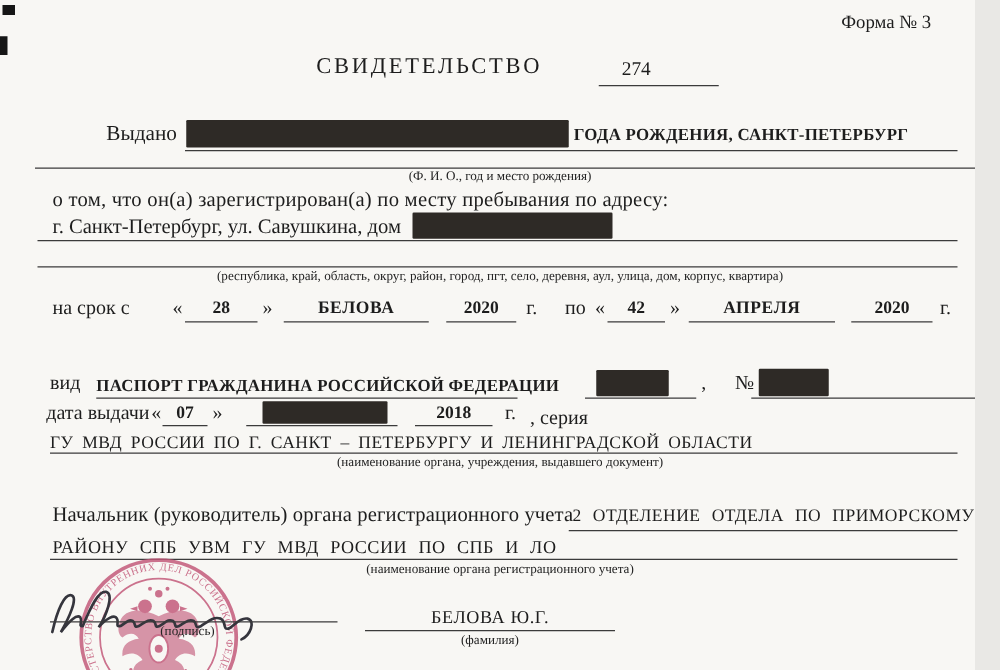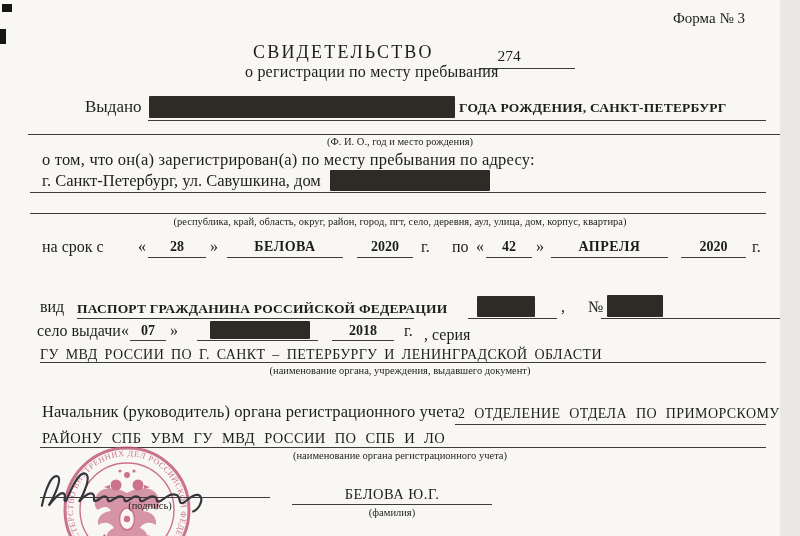--- a/index.html
+++ b/index.html
@@ -24,21 +24,20 @@
 <div class="page">
 
   <div class="artifact" style="left:2px;top:4px;width:10px;height:8px;"></div>
   <div class="artifact" style="left:0;top:29px;width:6px;height:15px;"></div>
 
   <div class="t" style="left:673px;top:10px;font-size:15px;">Форма № 3</div>
 
   <div class="t" style="left:253px;top:42px;font-size:18px;letter-spacing:2.2px;">СВИДЕТЕЛЬСТВО</div>
   <div class="t ctr" style="left:479px;top:47px;width:60px;font-size:15.5px;">274</div>
   <div class="rule" style="left:479px;top:68px;width:96px;"></div>
-  <div class="t" style="left:245px;top:63px;font-size:16px;letter-spacing:0.2px;">о регистрации по месту пребывания</div>
 
   <div class="t" style="left:85px;top:97px;font-size:17px;">Выдано</div>
   <div class="redact" style="left:149px;top:96px;width:306px;height:22px;"></div>
   <div class="t b" style="left:459px;top:100px;font-size:13.5px;letter-spacing:0.2px;">ГОДА РОЖДЕНИЯ, САНКТ-ПЕТЕРБУРГ</div>
   <div class="rule" style="left:148px;top:120px;width:618px;"></div>
 
   <div class="rule" style="left:28px;top:134px;width:758px;"></div>
   <div class="cap" style="left:150px;top:136px;width:500px;">(Ф. И. О., год и место рождения)</div>
 
   <div class="t" style="left:42px;top:172px;font-size:16.5px;">г. Санкт-Петербург, ул. Савушкина, дом</div>
@@ -76,21 +75,21 @@
   <div class="t b ctr" style="left:77px;top:301px;width:338px;font-size:13.5px;letter-spacing:0.2px;">ПАСПОРТ ГРАЖДАНИНА РОССИЙСКОЙ ФЕДЕРАЦИИ</div>
   <div class="rule" style="left:77px;top:318px;width:337px;"></div>
   <div class="t" style="left:424px;top:298px;font-size:16px;margin-top:28px;">, серия</div>
   <div class="redact" style="left:477px;top:296px;width:58px;height:21px;"></div>
   <div class="rule" style="left:468px;top:318px;width:89px;"></div>
   <div class="t" style="left:561px;top:298px;font-size:16px;">,</div>
   <div class="t" style="left:588px;top:298px;font-size:16px;">№</div>
   <div class="redact" style="left:607px;top:295px;width:56px;height:22px;"></div>
   <div class="rule" style="left:601px;top:318px;width:185px;"></div>
 
-  <div class="t" style="left:37px;top:322px;font-size:16px;">село выдачи</div>
+  <div class="t" style="left:37px;top:322px;font-size:16px;">дата выдачи</div>
   <div class="t" style="left:121px;top:322px;font-size:16px;">«</div>
   <div class="t b ctr" style="left:130px;top:323px;width:36px;font-size:14px;">07</div>
   <div class="rule" style="left:130px;top:340px;width:36px;"></div>
   <div class="t" style="left:170px;top:322px;font-size:16px;">»</div>
   <div class="redact" style="left:210px;top:321px;width:100px;height:18px;"></div>
   <div class="rule" style="left:197px;top:340px;width:121px;"></div>
   <div class="t b ctr" style="left:332px;top:323px;width:62px;font-size:14px;">2018</div>
   <div class="rule" style="left:332px;top:340px;width:62px;"></div>
   <div class="t" style="left:404px;top:322px;font-size:16px;">г.</div>
 

